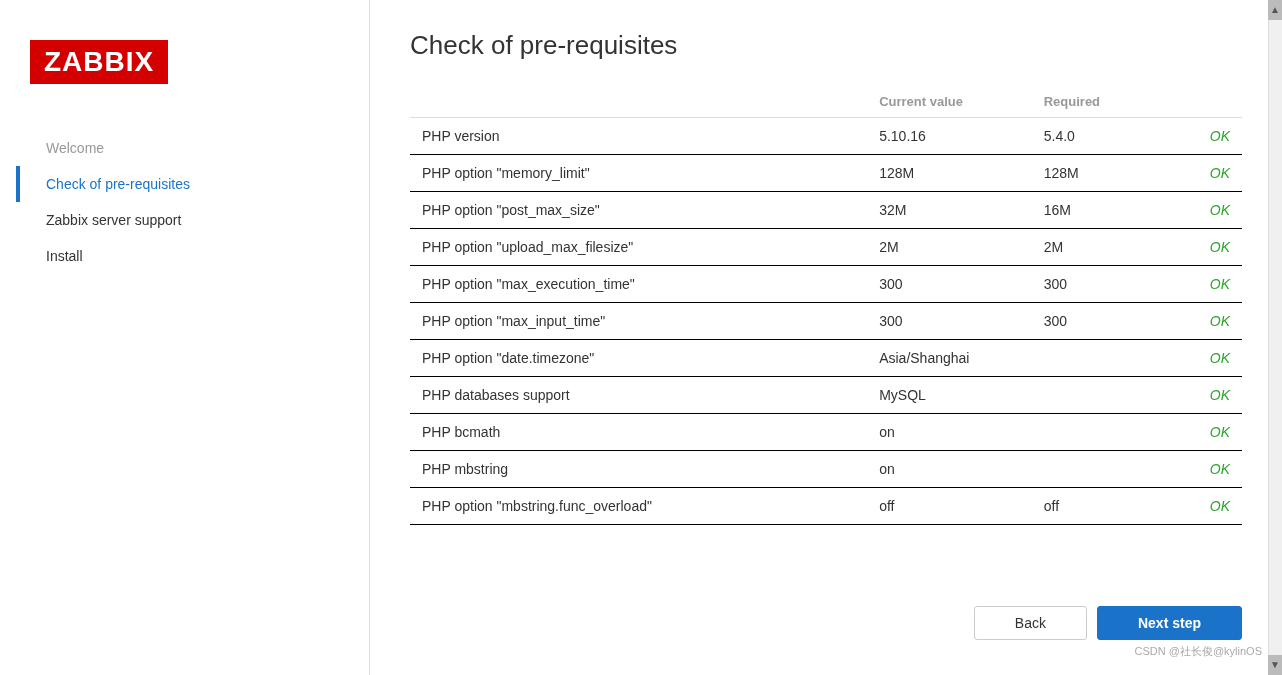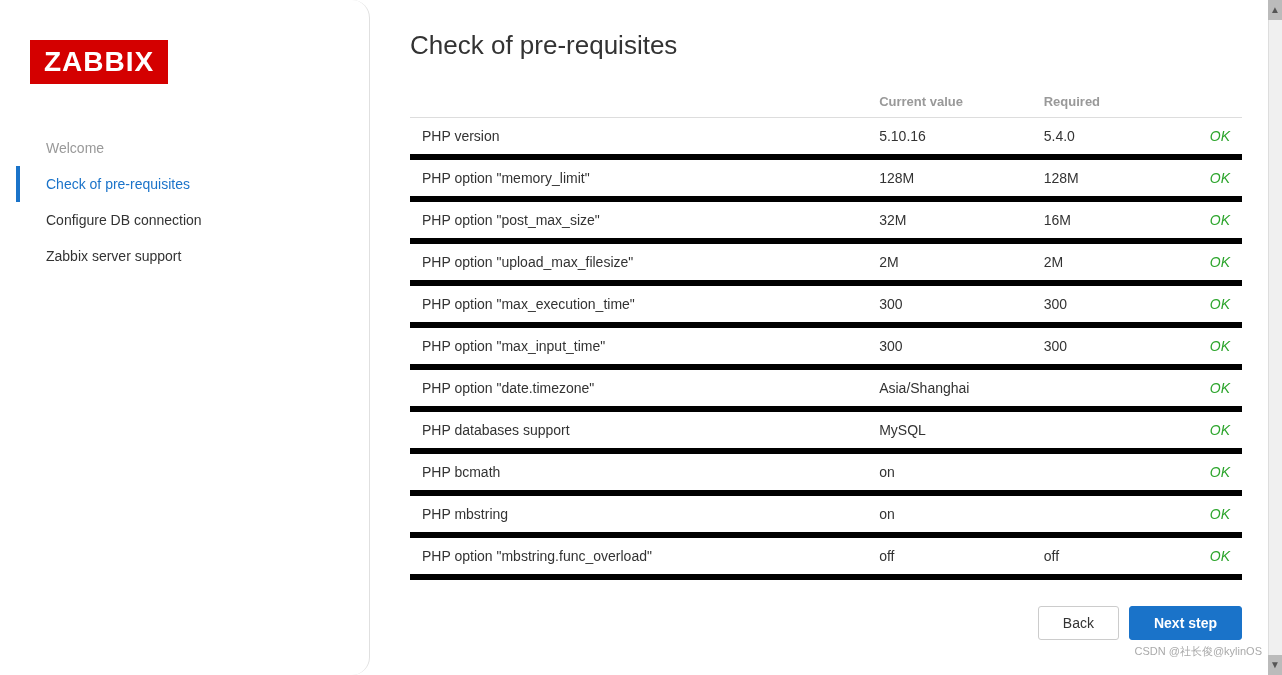--- a/index.html
+++ b/index.html
@@ -16,21 +16,20 @@
 
     
     .sidebar {
       width: 370px;
       min-width: 370px;
       background: #fff;
       padding: 20px 0;
       display: flex;
       flex-direction: column;
       border-right: 1px solid #e0e0e0;
-      border-radius: 18px;
     }
 
     .logo-container {
       padding: 20px 30px 30px 30px;
     }
 
     .logo {
       background: #d40000;
       color: #fff;
       font-size: 28px;
@@ -108,21 +107,21 @@
       border-bottom: 1px solid #ddd;
       font-size: 13px;
     }
 
     thead tr th:first-child {
       width: 50%;
     }
 
     tbody tr td {
       padding: 10px 12px;
-      border-bottom: 6px solid #000000;
+      border-bottom: 1px solid #000000;
       color: #333;
     }
 
     .col-current {
       width: 18%;
     }
 
     .col-required {
       width: 15%;
     }
@@ -141,21 +140,21 @@
     
     .bottom-bar {
       display: flex;
       justify-content: flex-end;
       align-items: center;
       padding: 15px 0 5px 0;
       gap: 10px;
     }
 
     .btn {
-      padding: 8px 24px;
+      padding: 8px 40px;
       font-size: 14px;
       cursor: pointer;
       border-radius: 3px;
     }
 
     .btn-back {
       background: #fff;
       color: #333;
       border: 1px solid #ccc;
     }
@@ -217,22 +216,22 @@
 </head>
 <body>
 
 <div class="sidebar">
   <div class="logo-container">
     <div class="logo">ZABBIX</div>
   </div>
   <ul class="nav-list">
     <li class="nav-item done">Welcome</li>
     <li class="nav-item active">Check of pre-requisites</li>
-    <li class="nav-item enabled">Configure DB connection</li>
     <li class="nav-item enabled">Zabbix server support</li>
+    <li class="nav-item enabled">Install</li>
   </ul>
 </div>
 
 <div class="main">
   <h1 class="page-title">Check of pre-requisites</h1>
 
   <div class="table-container">
     <table>
       <thead>
         <tr>

